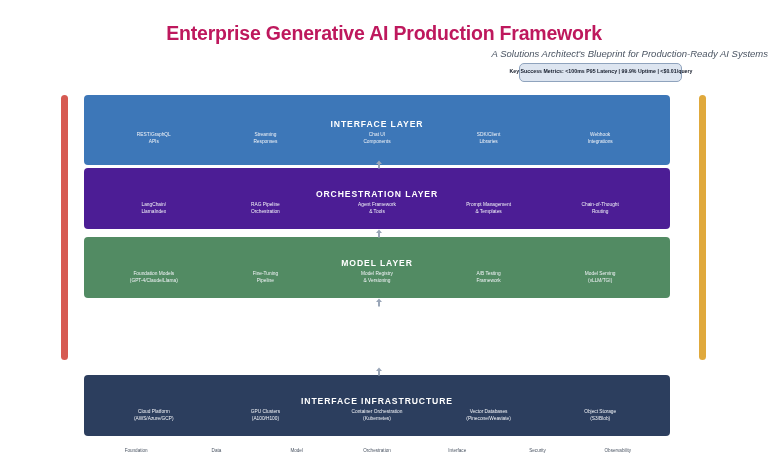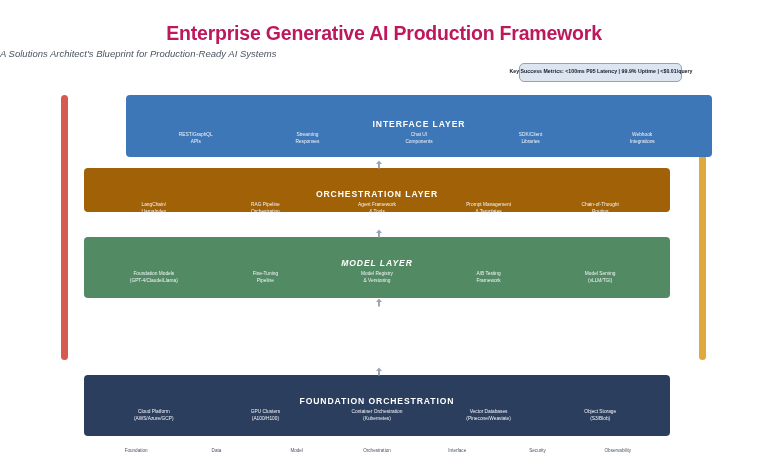--- a/index.html
+++ b/index.html
@@ -31,21 +31,21 @@
     font-size: 19.5px;
     font-weight: bold;
     color: #be185d;
     letter-spacing: -0.2px;
   }
   #page-subtitle {
     position: absolute;
     top: 48px;
     left: 0;
     width: 768px;
-    text-align: left;
+    text-align: right;
     font-size: 9.5px;
     font-style: italic;
     color: #4b5563;
   }
 
   
   #metrics-box {
     position: absolute;
     left: 519px;
     top: 63px;
@@ -121,31 +121,31 @@
   .component {
     flex: 1 1 0;
     text-align: center;
     font-size: 4.8px;
     line-height: 1.42;
     color: #f2f4f8;
     white-space: pre-line;
   }
 
   
-  #layer-interface     { top: 95px;  height: 62px; background: #3d77b8; margin-left: 42px; }
-  #layer-orchestration { top: 168px; height: 44px; background: #a16207; }
+  #layer-interface     { top: 95px;  height: 70px; background: #3d77b8; }
+  #layer-orchestration { top: 168px; height: 61px; background: #4c1d95; }
   #layer-model         { top: 237px; height: 61px; background: #528b63; }
   #layer-data          { top: 306px; height: 61px; background: #3c618e; }
   #layer-foundation    { top: 375px; height: 61px; background: #2c3e5e; }
 
   #layer-interface .layer-title     { top: 24px; }
   #layer-interface .components      { top: 37px; }
   #layer-orchestration .layer-title { top: 21px; }
   #layer-orchestration .components  { top: 34px; }
-  #layer-model .layer-title         { top: 21px; font-style: italic; }
+  #layer-model .layer-title         { top: 21px; }
   #layer-model .components          { top: 34px; }
   #layer-data .layer-title          { top: 21px; }
   #layer-data .components           { top: 34px; }
   #layer-foundation .layer-title    { top: 21px; }
   #layer-foundation .components     { top: 34px; }
 
   
   .connector {
     position: absolute;
     left: 374px;
@@ -234,21 +234,21 @@
 &amp; Versioning</div>
       <div class="component">A/B Testing
 Framework</div>
       <div class="component">Model Serving
 (vLLM/TGI)</div>
     </div>
   </div>
 
 
   <div class="layer" id="layer-foundation">
-    <div class="layer-title">FOUNDATION ORCHESTRATION</div>
+    <div class="layer-title">INTERFACE INFRASTRUCTURE</div>
     <div class="components">
       <div class="component">Cloud Platform
 (AWS/Azure/GCP)</div>
       <div class="component">GPU Clusters
 (A100/H100)</div>
       <div class="component">Container Orchestration
 (Kubernetes)</div>
       <div class="component">Vector Databases
 (Pinecone/Weaviate)</div>
       <div class="component">Object Storage

